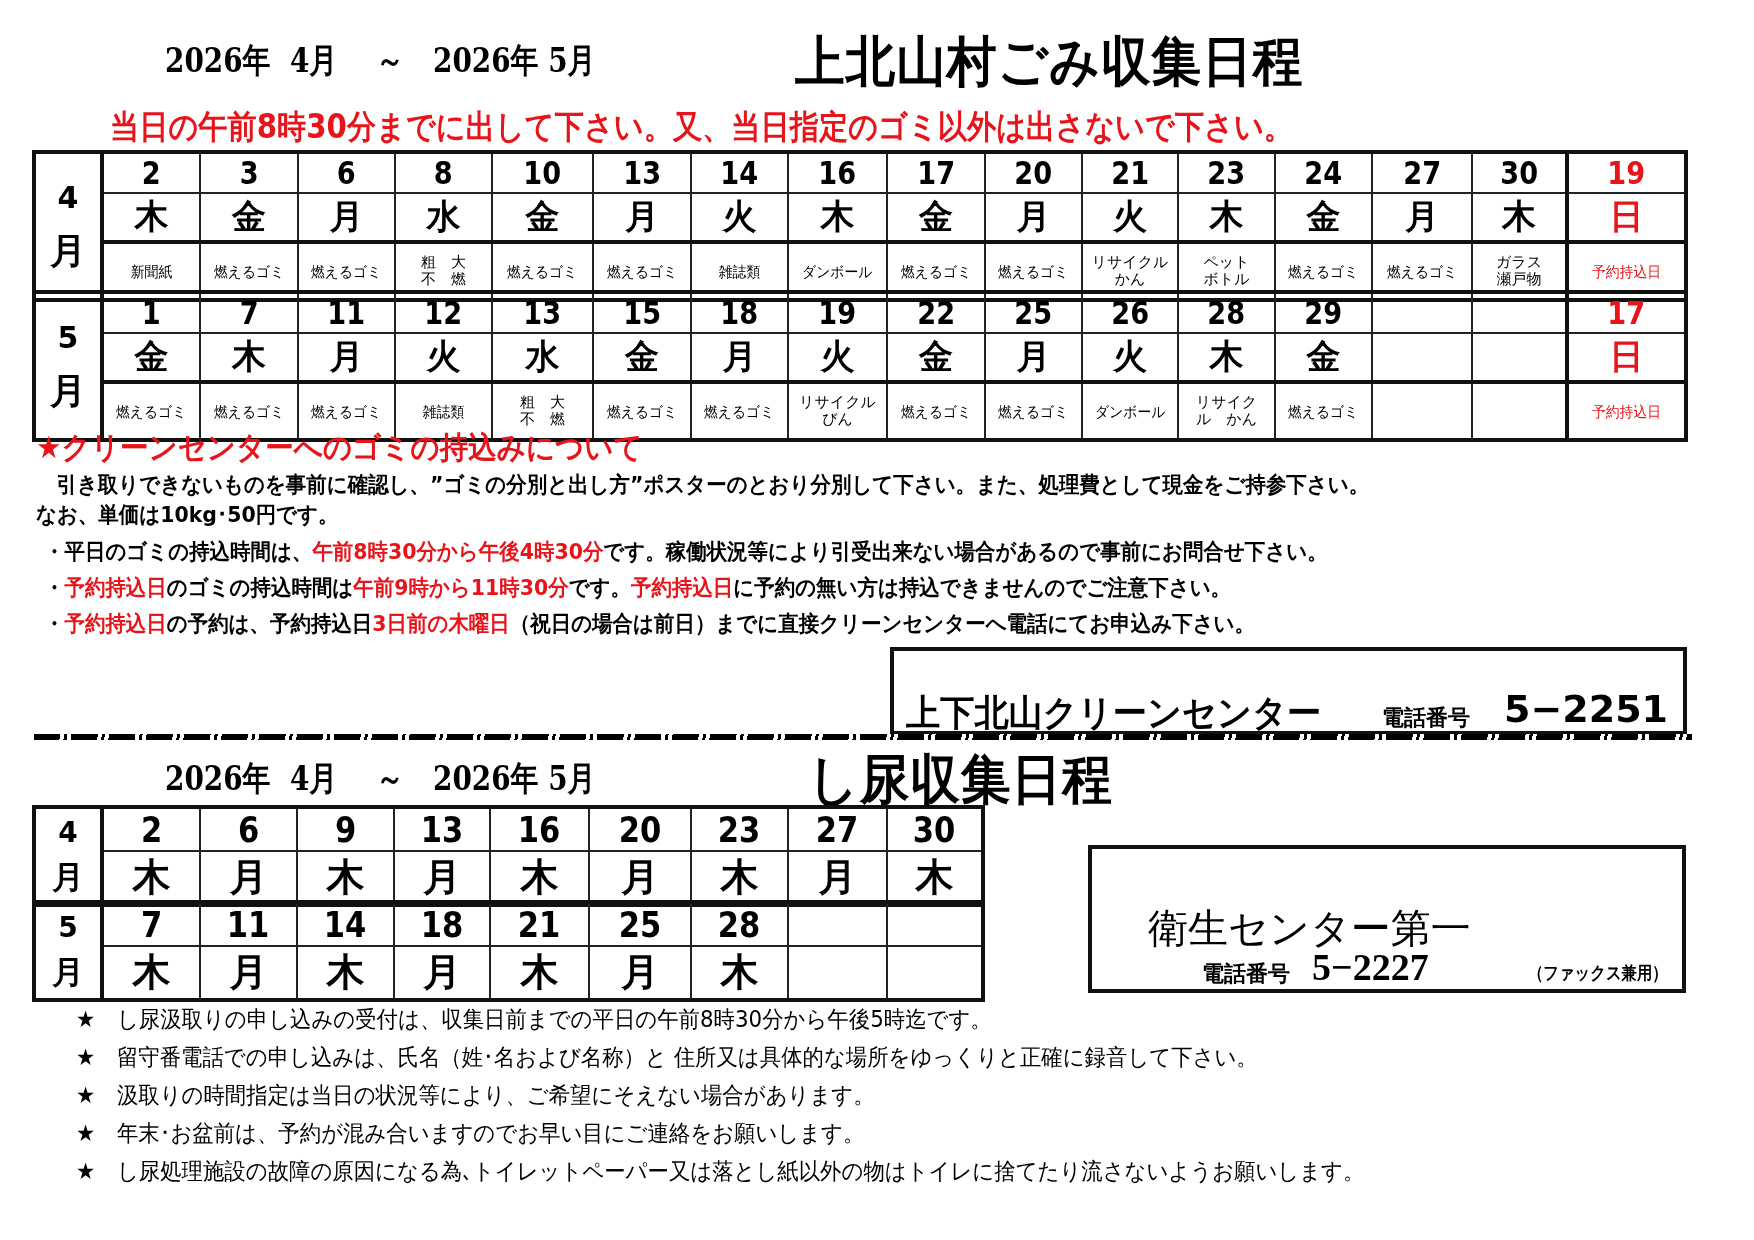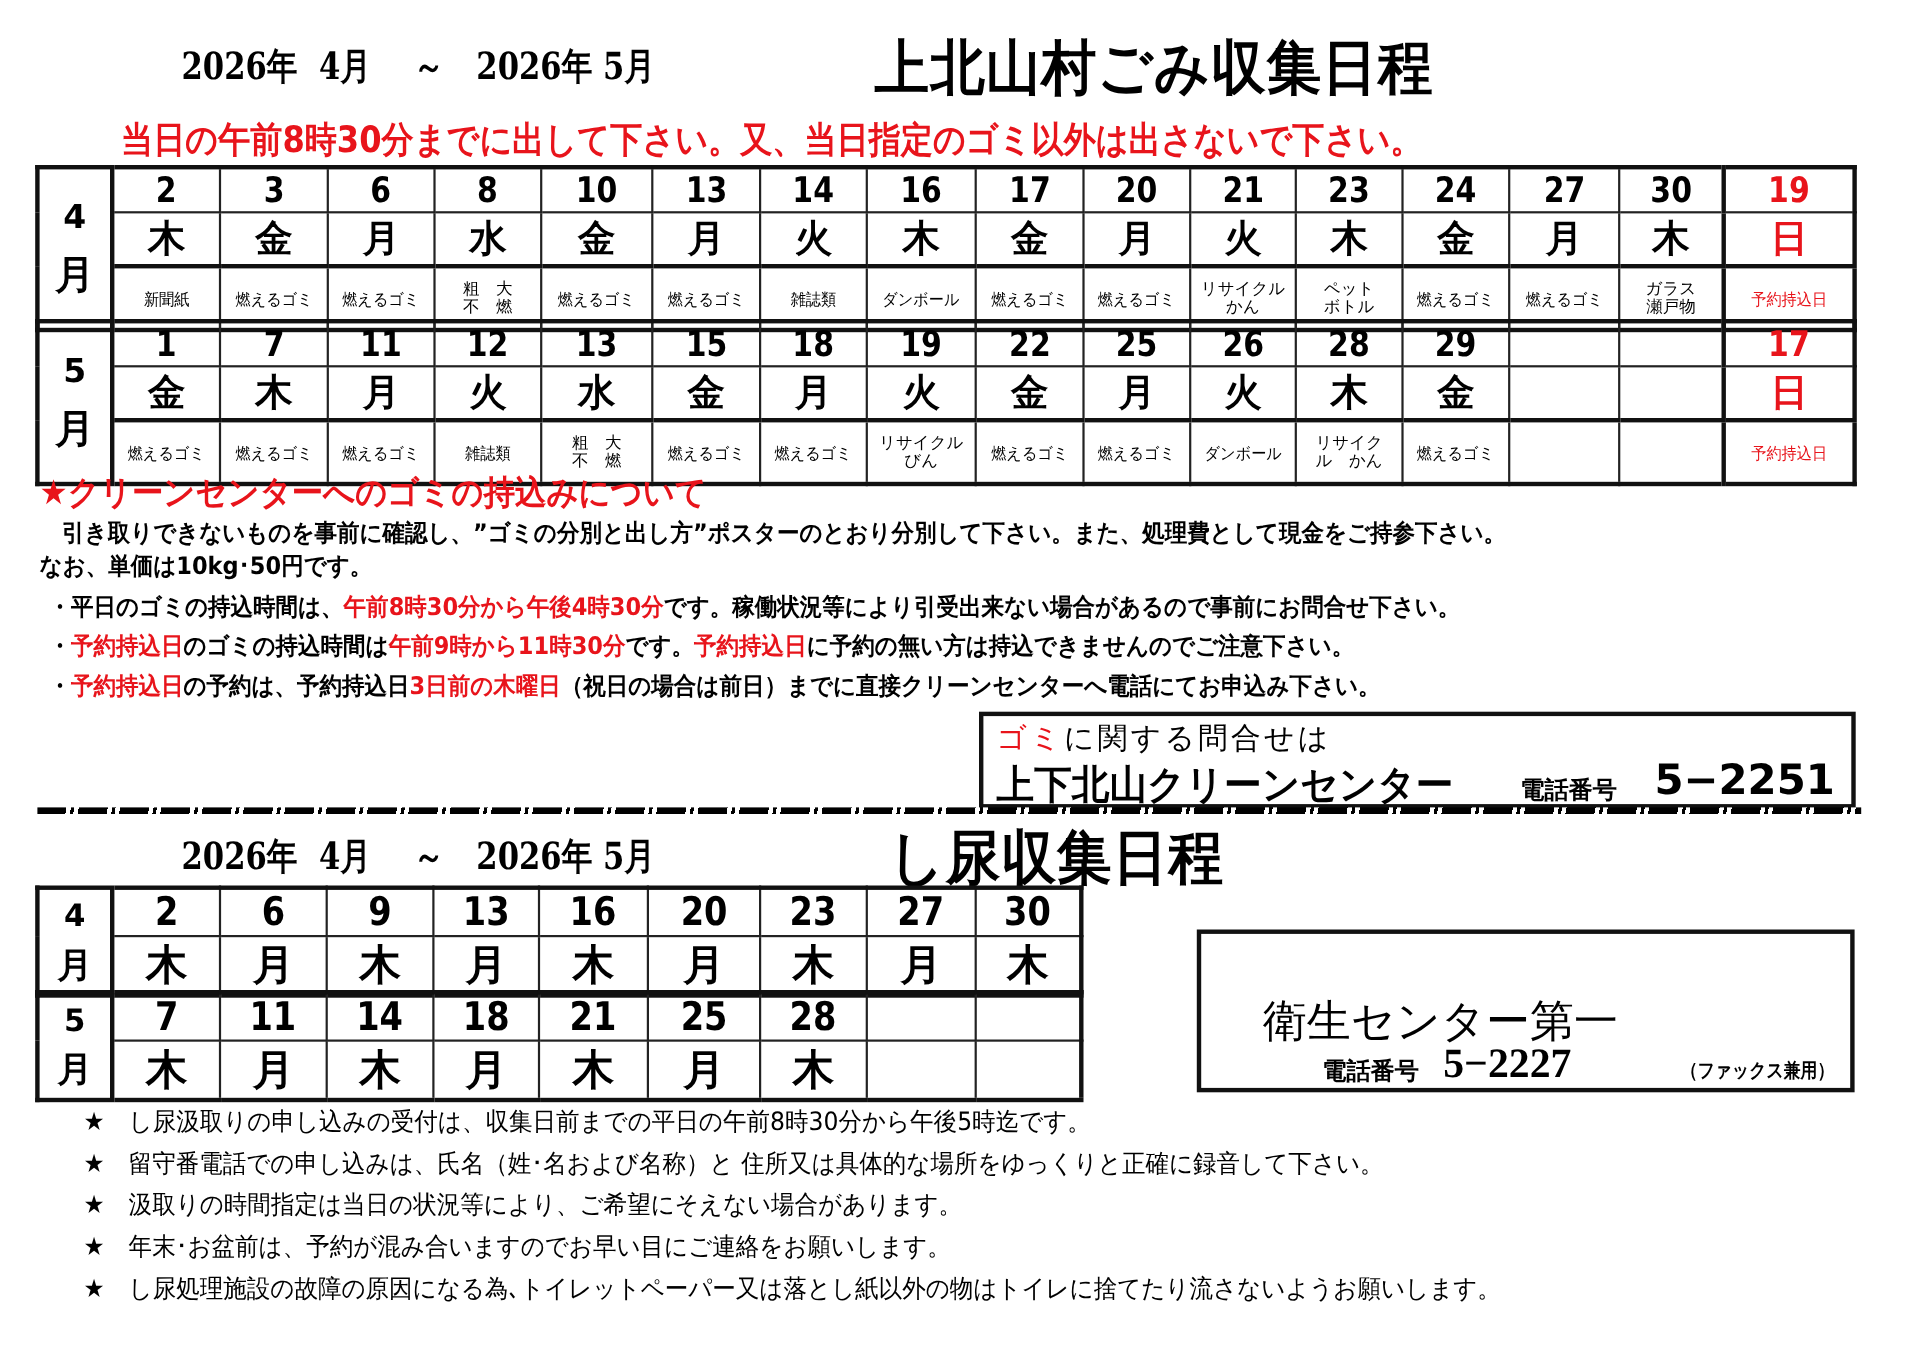--- a/index.html
+++ b/index.html
@@ -224,21 +224,20 @@
   <span>・平日のゴミの持込時間は、</span><span class="red">午前8時30分から午後4時30分</span><span>です。稼働状況等により引受出来ない場合があるので事前にお問合せ下さい。</span>
 </div>
 <div class="abs para" style="left:44px; top:573px;">
   <span>・</span><span class="red">予約持込日</span><span>のゴミの持込時間は</span><span class="red">午前9時から11時30分</span><span>です。</span><span class="red">予約持込日</span><span>に予約の無い方は持込できませんのでご注意下さい。</span>
 </div>
 <div class="abs para" style="left:44px; top:609px;">
   <span>・</span><span class="red">予約持込日</span><span>の予約は、予約持込日</span><span class="red">3日前の木曜日</span><span>（祝日の場合は前日）までに直接クリーンセンターへ電話にてお申込み下さい。</span>
 </div>
 
 <div class="abs contact1">
-  <div class="q serif"><span class="red">ゴミ</span><span>に関する問合せは</span></div>
   <div class="nm">上下北山クリーンセンター</div>
   <div class="tl">電話番号</div>
   <div class="ph">5−2251</div>
 </div>
 
 <div class="abs dashline"></div>
 
 <div class="abs hdr-period serif" style="top:756px; left:165px;">2026年  4月    ～   2026年 5月</div>
 <div class="abs hdr-title serif" style="left:808px; top:744px;">し尿収集日程</div>
 

